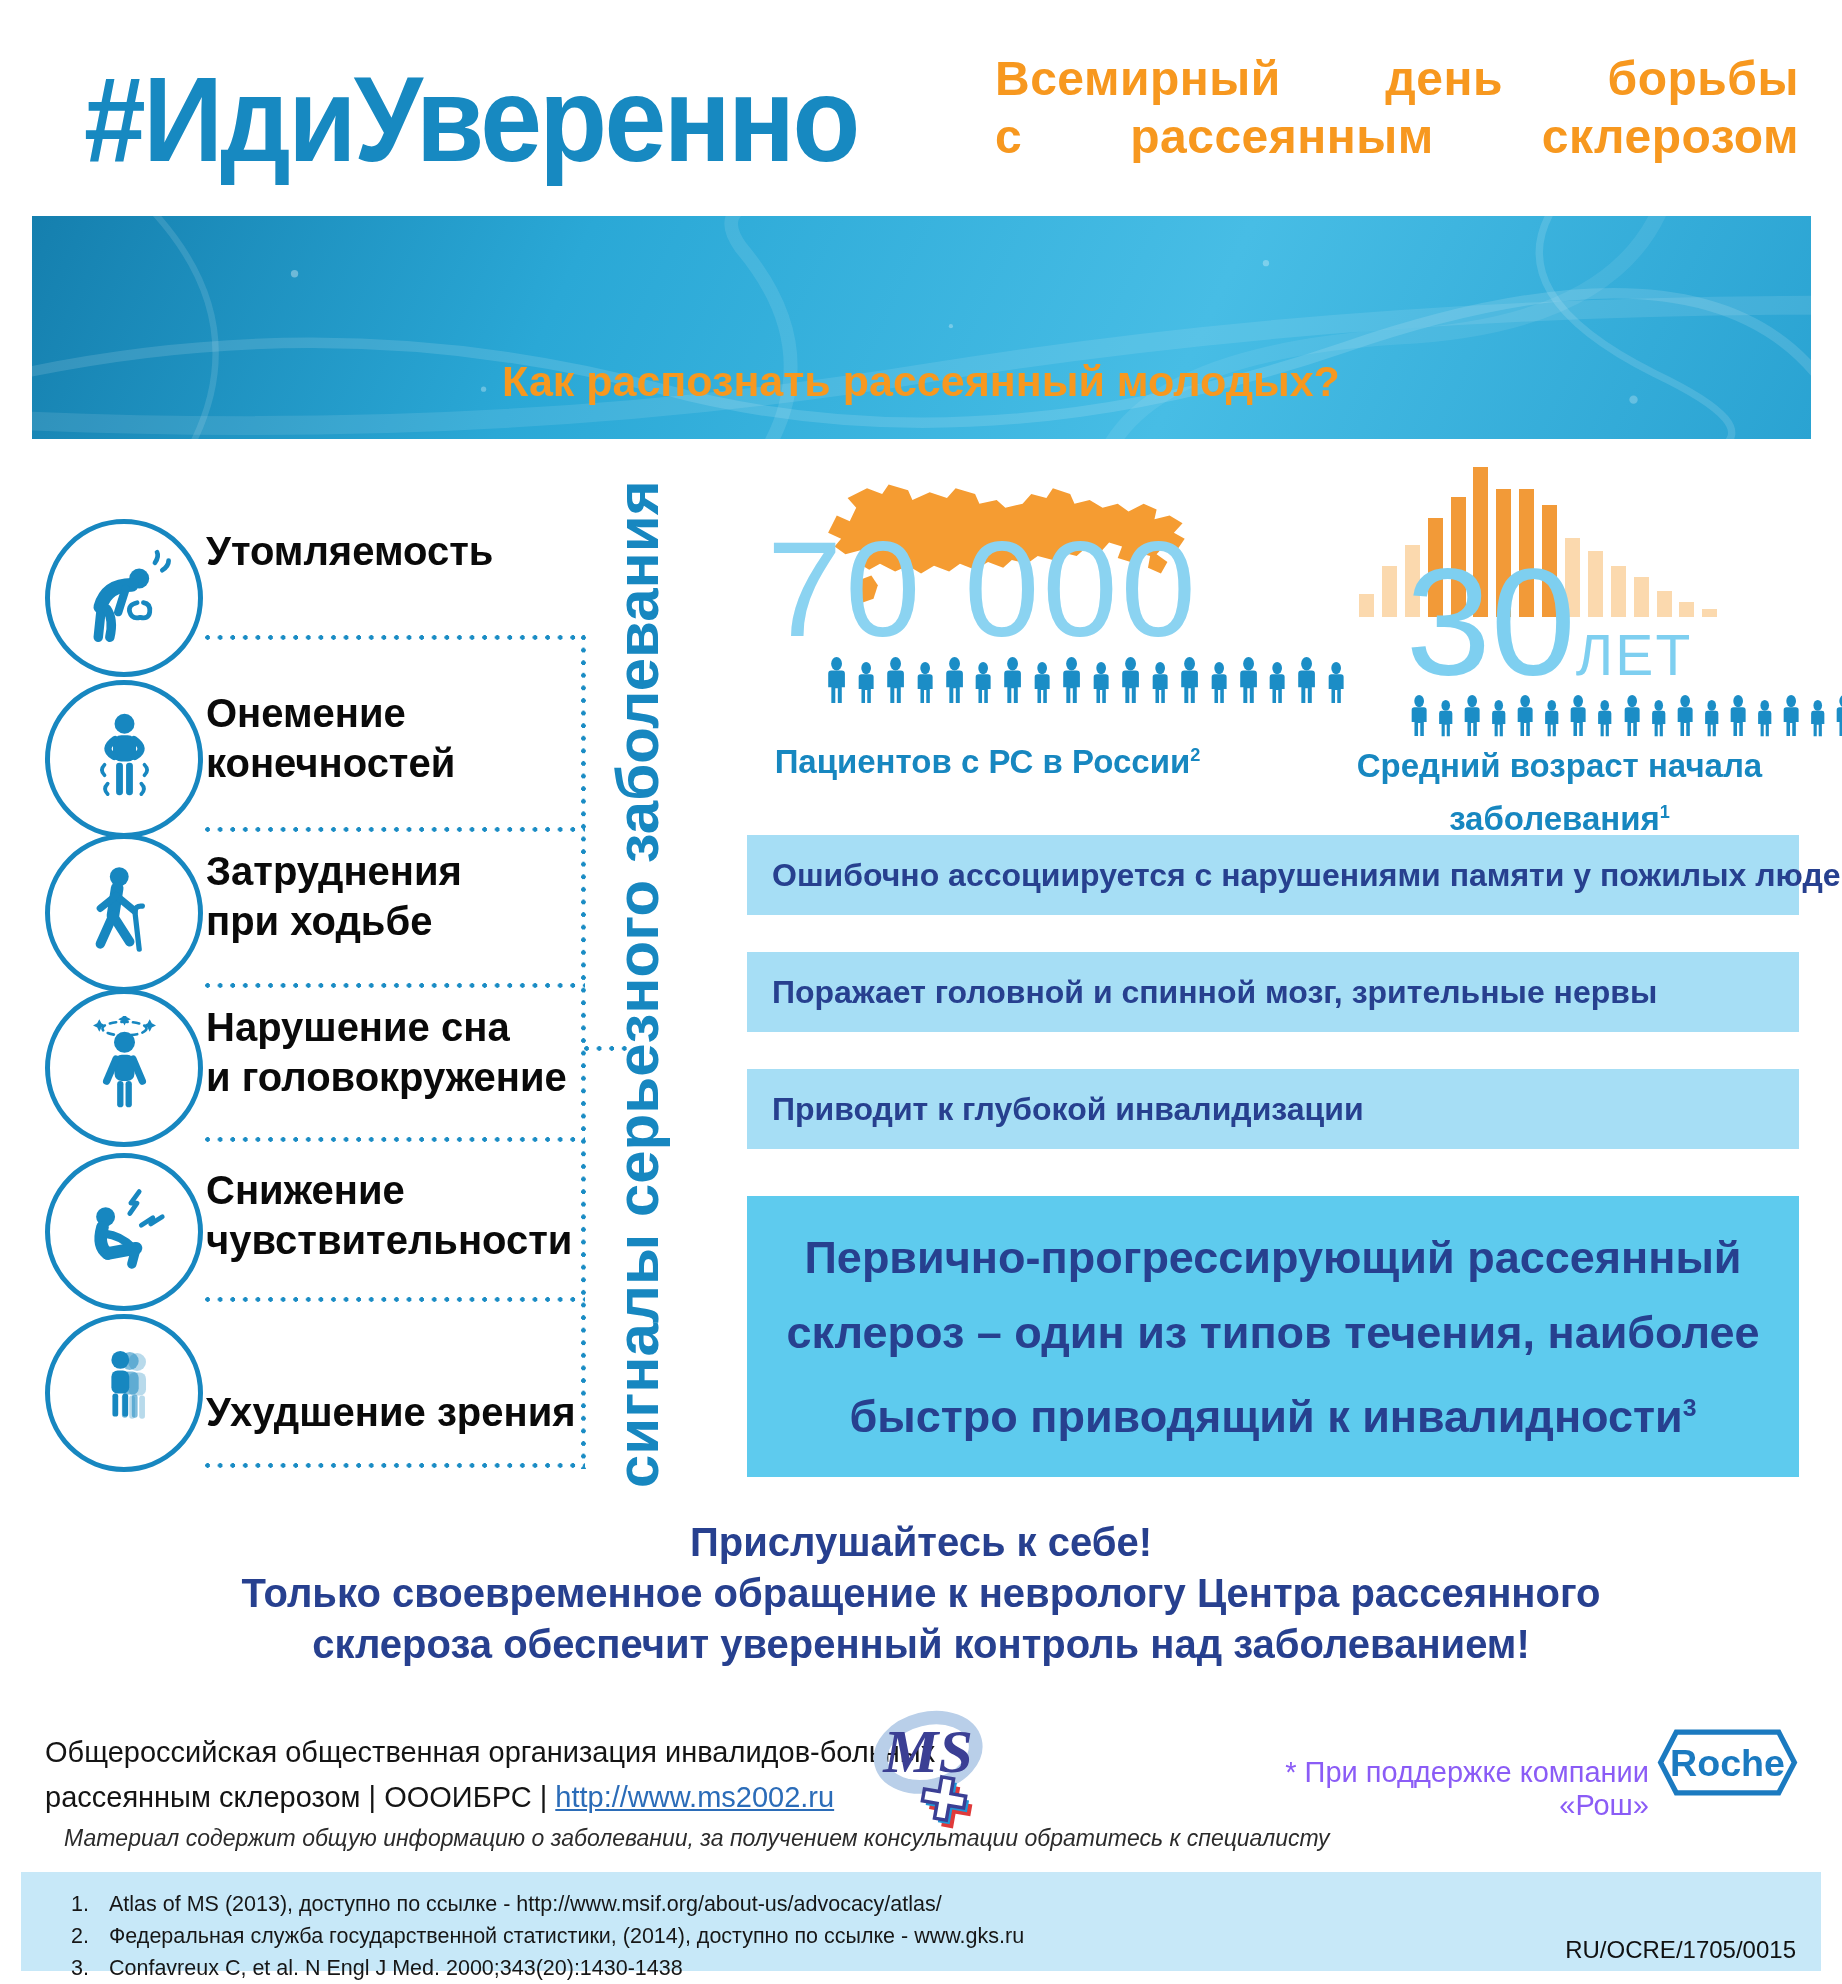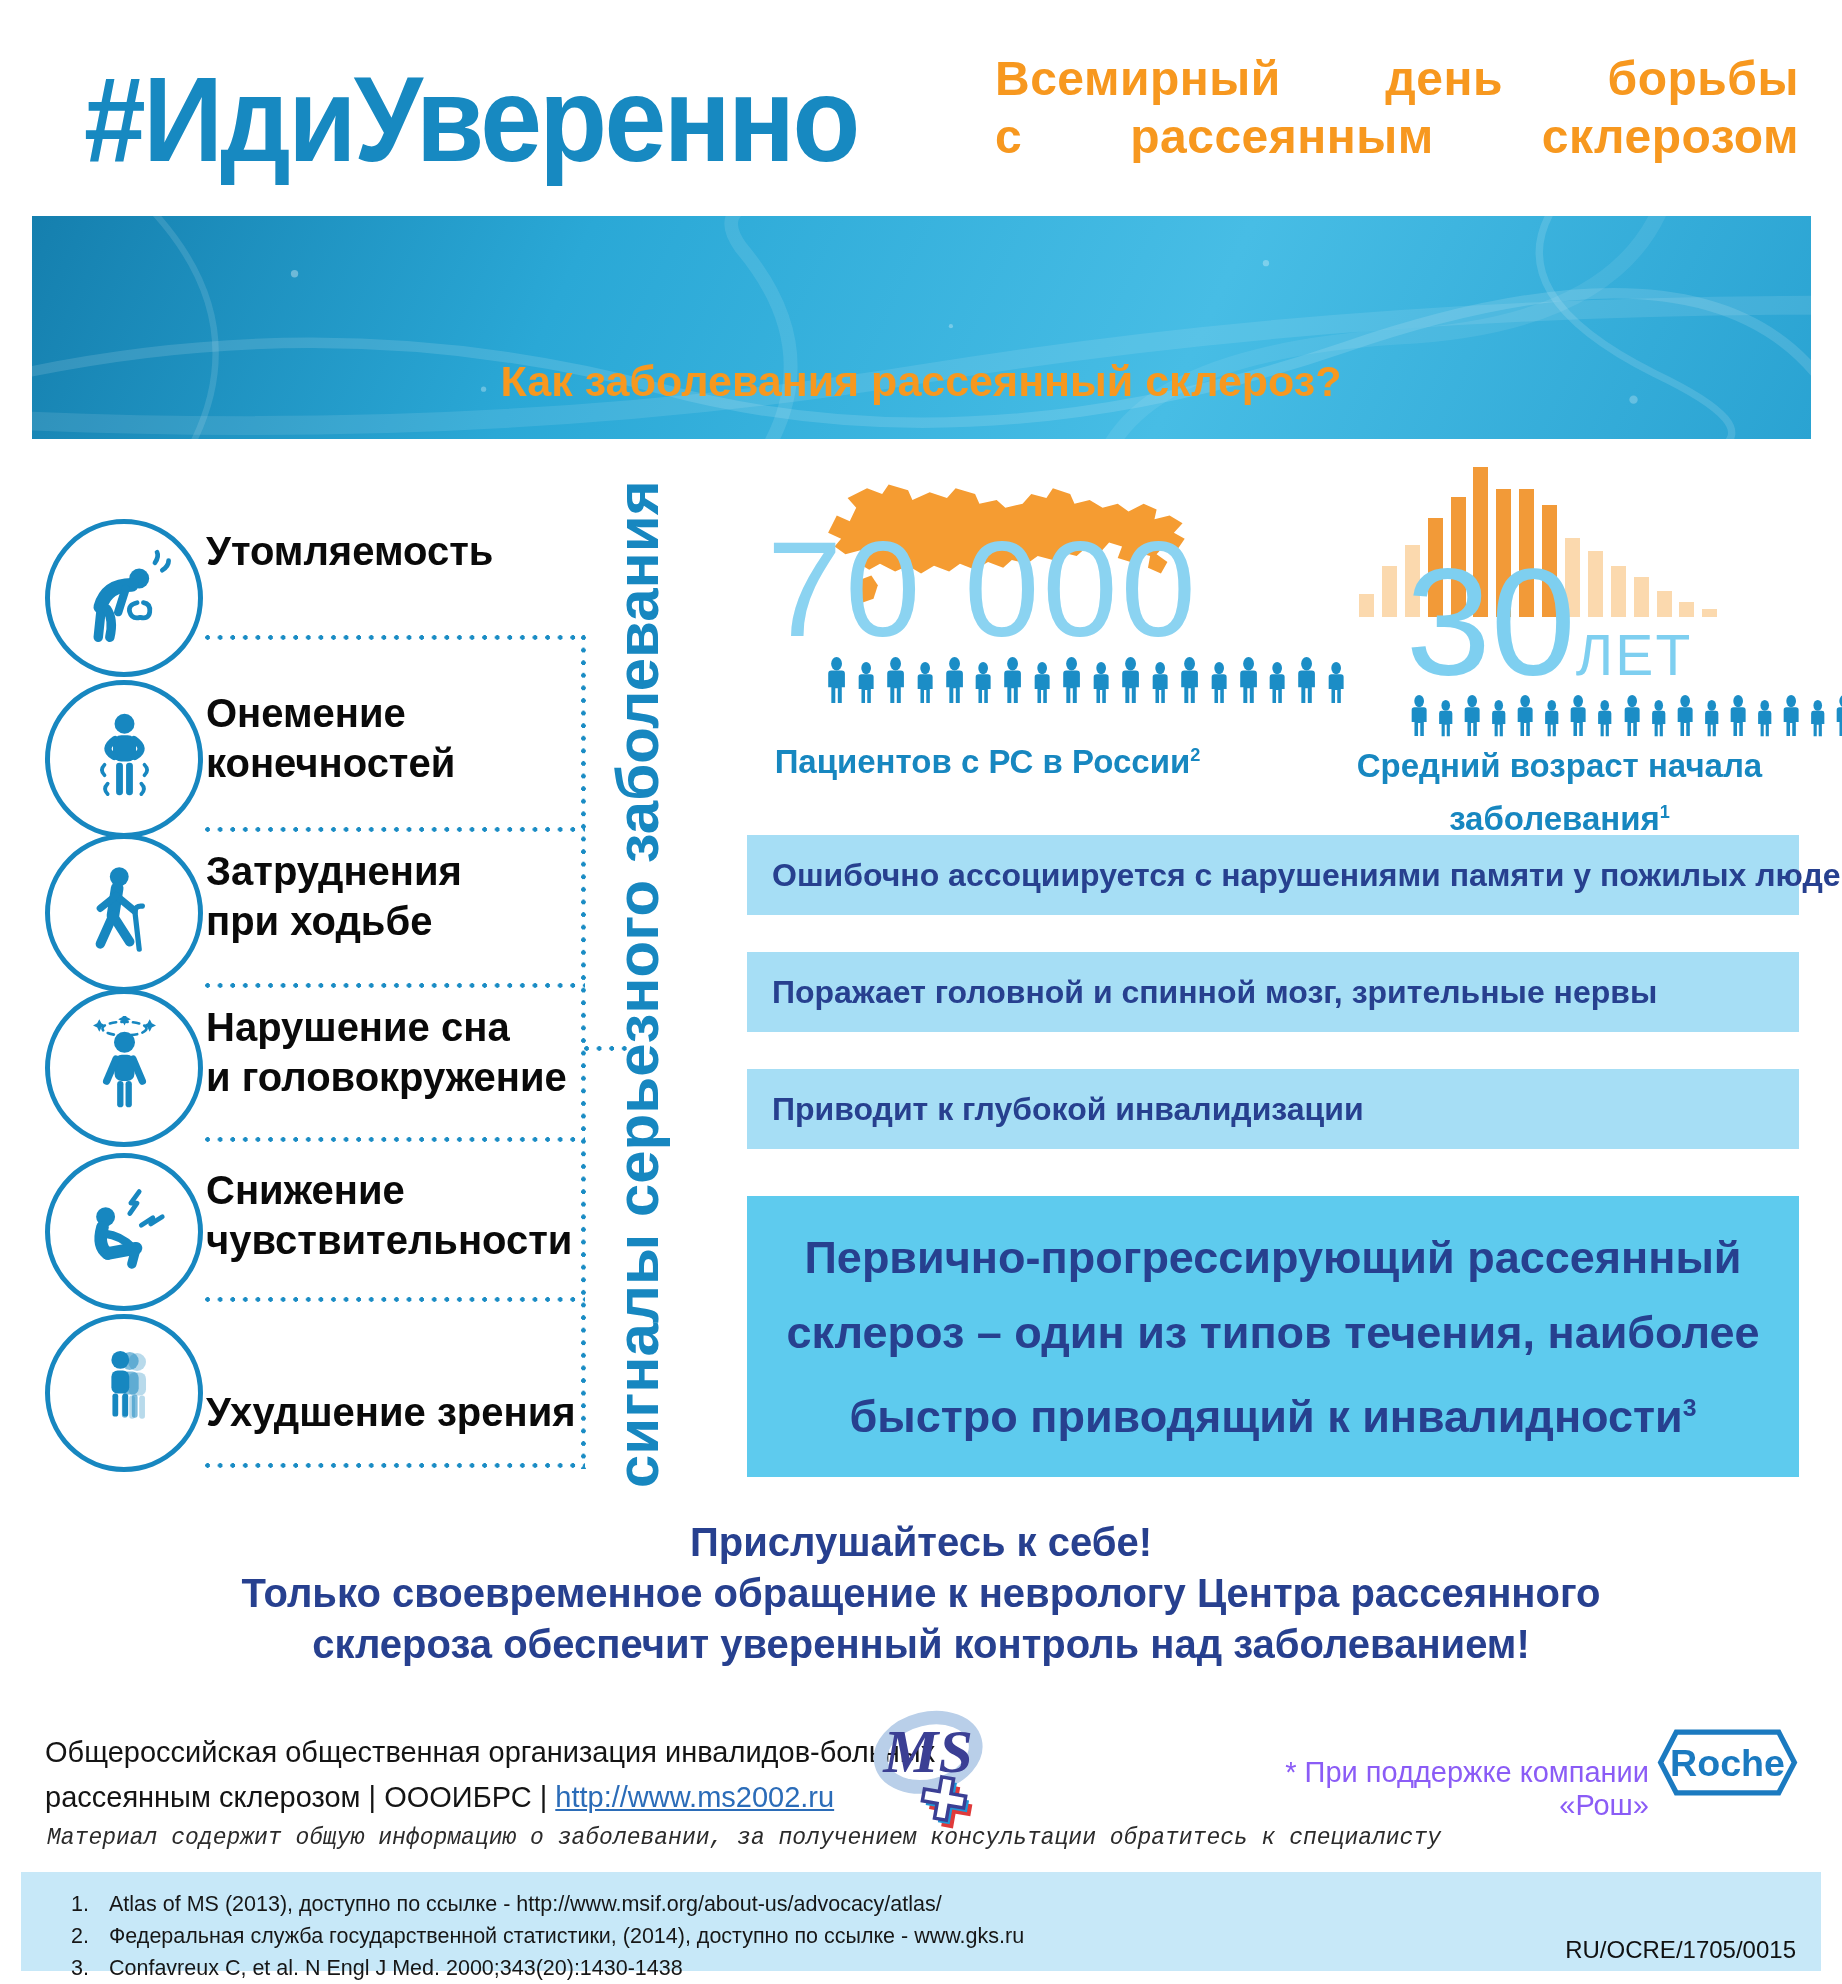--- a/index.html
+++ b/index.html
@@ -64,22 +64,22 @@
   .cta { position:absolute; left:0; top:1505px; width:1842px; text-align:center; color:#27408f;
          font-weight:bold; font-size:40px; line-height:51px; }
 
   
   .org { position:absolute; left:45px; top:1718px; font-size:29px; line-height:45px; color:#141414; }
   .org a { color:#2b6cb8; text-decoration:underline; }
   .ms-logo { position:absolute; left:864px; top:1694px; width:134px; height:126px; }
   .support { position:absolute; left:1197px; top:1744px; width:452px; text-align:right;
              font-size:29px; color:#8b5cf6; }
   .roche-logo { position:absolute; left:1655px; top:1716px; width:145px; height:69px; }
-  .disclaimer { position:absolute; left:47px; top:1813px; font-size:23px; font-style:italic; color:#2b2b2b;
-                font-family:Liberation Mono, monospace; }
+  .disclaimer { position:absolute; left:64px; top:1813px; font-size:23px; font-style:italic; color:#2b2b2b;
+                font-family:Liberation Sans, sans-serif; }
 
   
   .refbar { position:absolute; left:21px; top:1860px; width:1800px; height:99px; background:#c7e8f8;
             padding:15.8px 21px 0 50px; font-size:21.5px; color:#161616; }
   .ref-item { display:flex; line-height:32px; }
   .ref-num { width:38px; flex:none; }
   .approval { position:absolute; right:25px; bottom:7.4px; font-size:24px; color:#111; }
 </style>
 </head>
 <body>
@@ -99,21 +99,21 @@
       <path d="M220 -20 Q430 200 300 445" stroke="rgba(255,255,255,0.12)" stroke-width="12" fill="none"></path>
       <path d="M1400 445 Q1510 250 1350 60 Q1300 -10 1385 -30" stroke="rgba(255,255,255,0.10)" stroke-width="26" fill="none"></path>
       <path d="M2900 -20 Q2790 150 3090 300 Q3300 400 3210 445" stroke="rgba(255,255,255,0.13)" stroke-width="14" fill="none"></path>
       <path d="M2050 445 Q2150 260 2600 230 Q3000 210 3100 -10" stroke="rgba(255,255,255,0.08)" stroke-width="30" fill="none"></path>
       <circle cx="500" cy="110" r="7" fill="rgba(255,255,255,0.35)"></circle>
       <circle cx="860" cy="330" r="5" fill="rgba(255,255,255,0.3)"></circle>
       <circle cx="2350" cy="90" r="6" fill="rgba(255,255,255,0.3)"></circle>
       <circle cx="3050" cy="350" r="8" fill="rgba(255,255,255,0.25)"></circle>
       <circle cx="1750" cy="210" r="4" fill="rgba(255,255,255,0.3)"></circle>
     </svg>
-    <div class="banner-subtitle">Как заболевания рассеянный склероз?</div>
+    <div class="banner-subtitle">Как распознать рассеянный молодых?</div>
   </div>
 
   <div class="icon-circle" style="top:507px">
     <svg viewBox="0 0 100 100" fill="none" stroke="#1787c0" stroke-linecap="round" stroke-linejoin="round">
       <circle cx="64" cy="31" r="9.5" fill="#1787c0" stroke="none"></circle>
       <path d="M27 58 Q33 37 57 37" stroke-width="13"></path>
       <path d="M51 41 L44 63" stroke-width="8"></path>
       <path d="M28 58 L25 87" stroke-width="9"></path>
       <path d="M33 60 Q40 70 36 87" stroke-width="9"></path>
       <path d="M62 54 q-9 2 -7 9 q2 7 10 5 q8 2 9 -5 q1 -8 -6 -9" stroke-width="4.5"></path>

